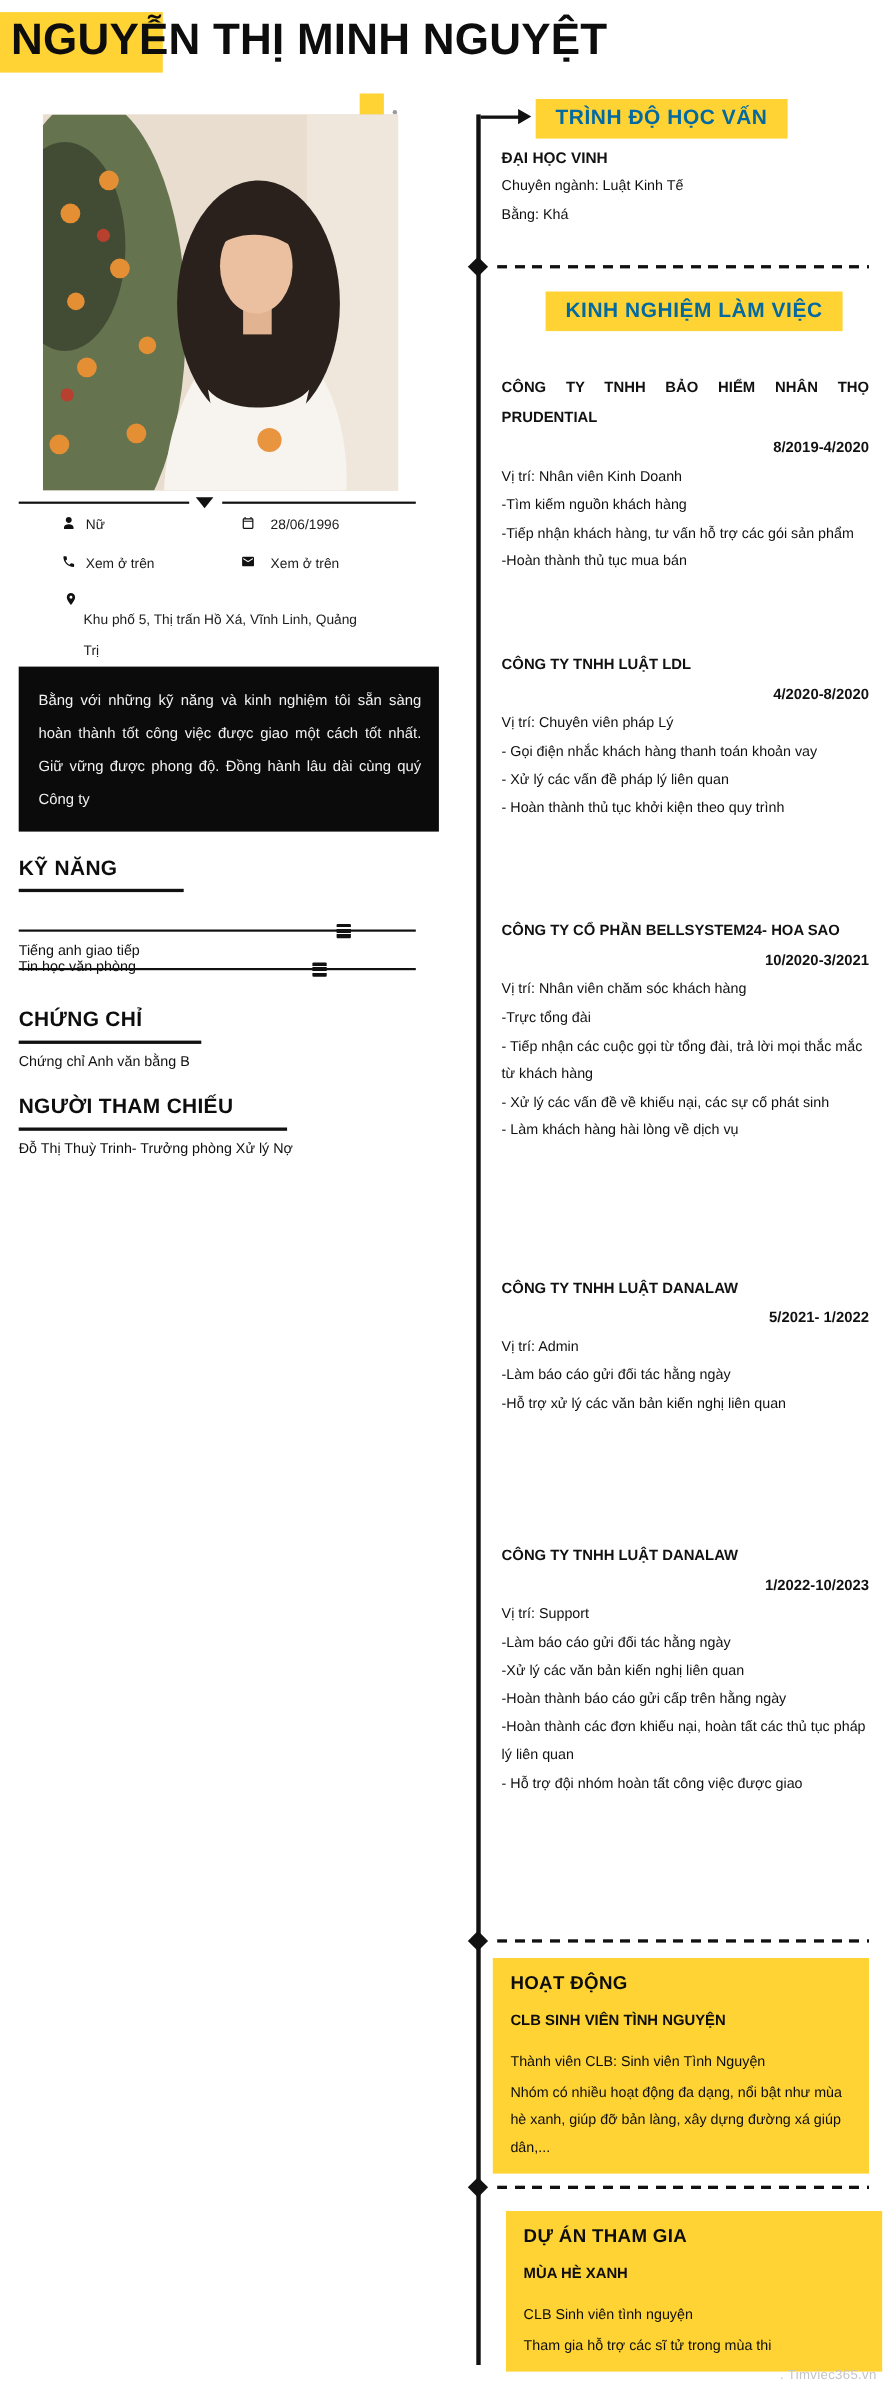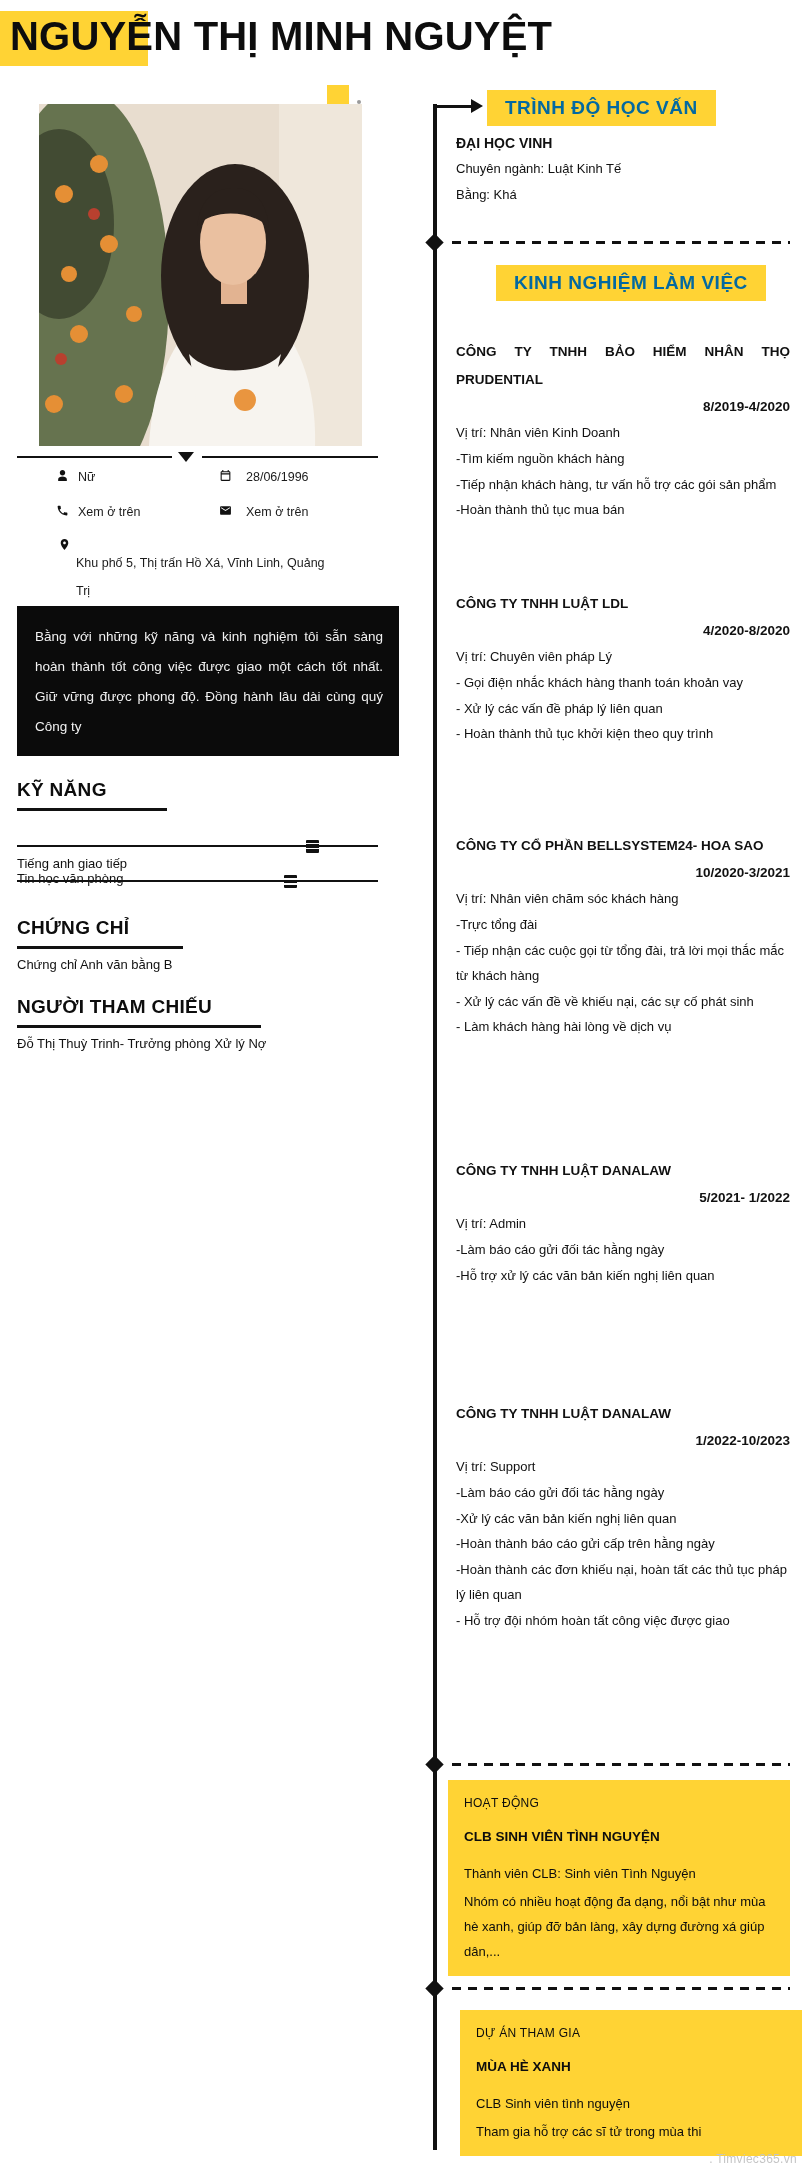--- a/index.html
+++ b/index.html
@@ -63,21 +63,21 @@
   .dashline { position:absolute; left:452px; width:338px; height:3px;
     background:repeating-linear-gradient(90deg,#111 0 9px,transparent 9px 16px); }
 
   .job { position:absolute; left:456px; width:334px; }
   .job-company { font-weight:bold; font-size:13.5px; line-height:28px; text-align:justify; }
   .job-date { font-weight:bold; font-size:13.5px; line-height:26px; text-align:right; }
   .job-pos { font-size:13px; line-height:26px; }
   .job-details > div { font-size:13px; line-height:25.5px; }
 
   .ybox { position:absolute; left:448px; width:342px; background:#ffd334; padding:12px 16px; color:#0d0d0d; }
-  .ybox-title { font-size:12px; font-weight:normal; line-height:22px; letter-spacing:0.3px; margin-bottom:13px; }
+  .ybox-title { font-size:17px; font-weight:bold; line-height:22px; letter-spacing:0.3px; margin-bottom:13px; }
   .ybox-sub { font-size:13.5px; font-weight:bold; line-height:19px; margin-bottom:15px; }
   .ybox-line { font-size:13px; line-height:25px; margin-bottom:3px; }
   .ybox-para { font-size:13px; line-height:25px; }
 
   .watermark { position:absolute; right:14px; top:2152px; font-size:12px; color:#c5c5c5; letter-spacing:0.3px; }
 </style>
 </head>
 <body>
 
 <div class="page">

